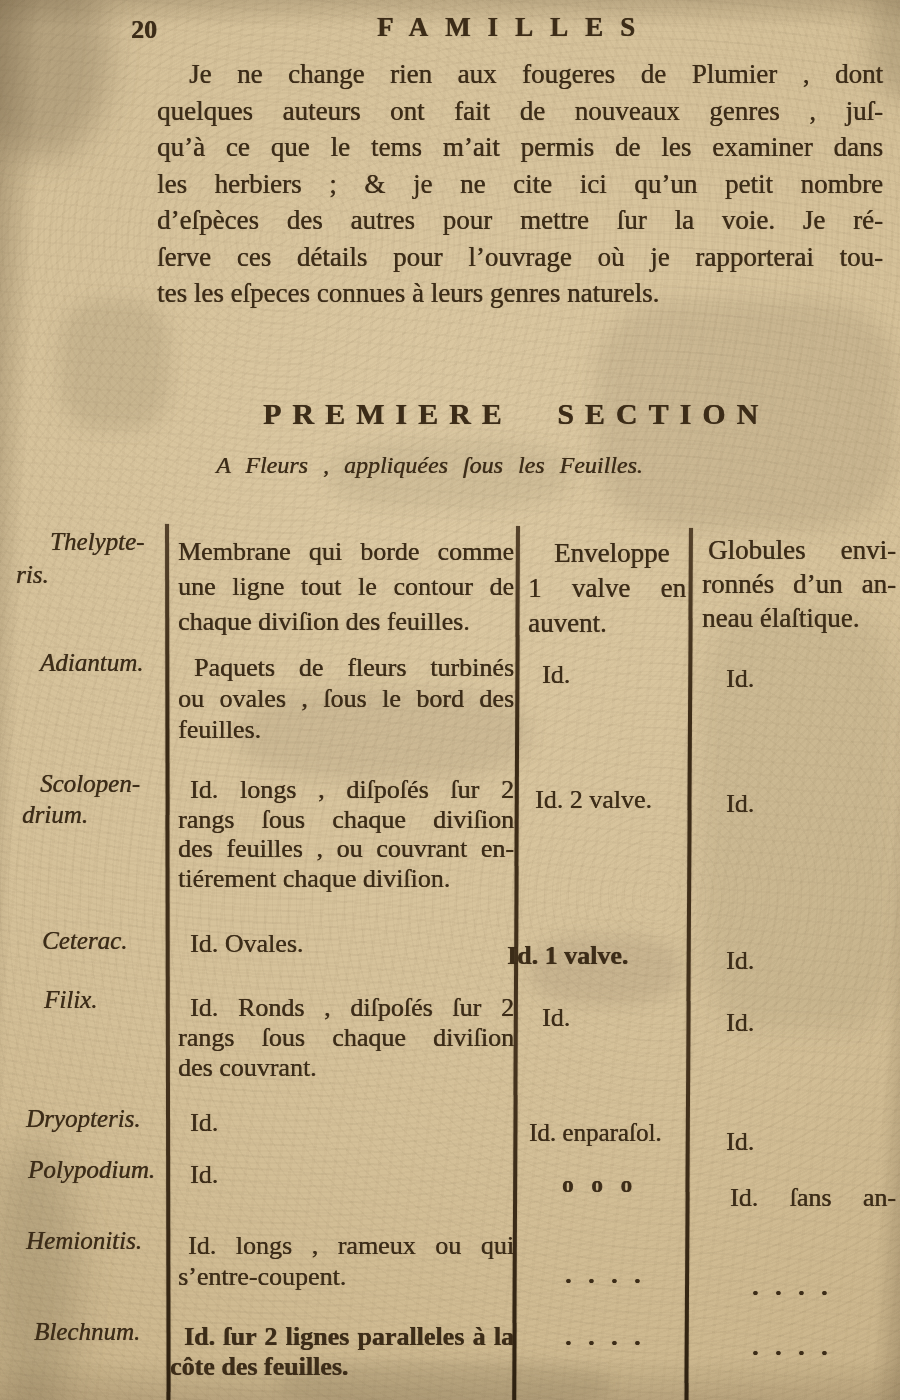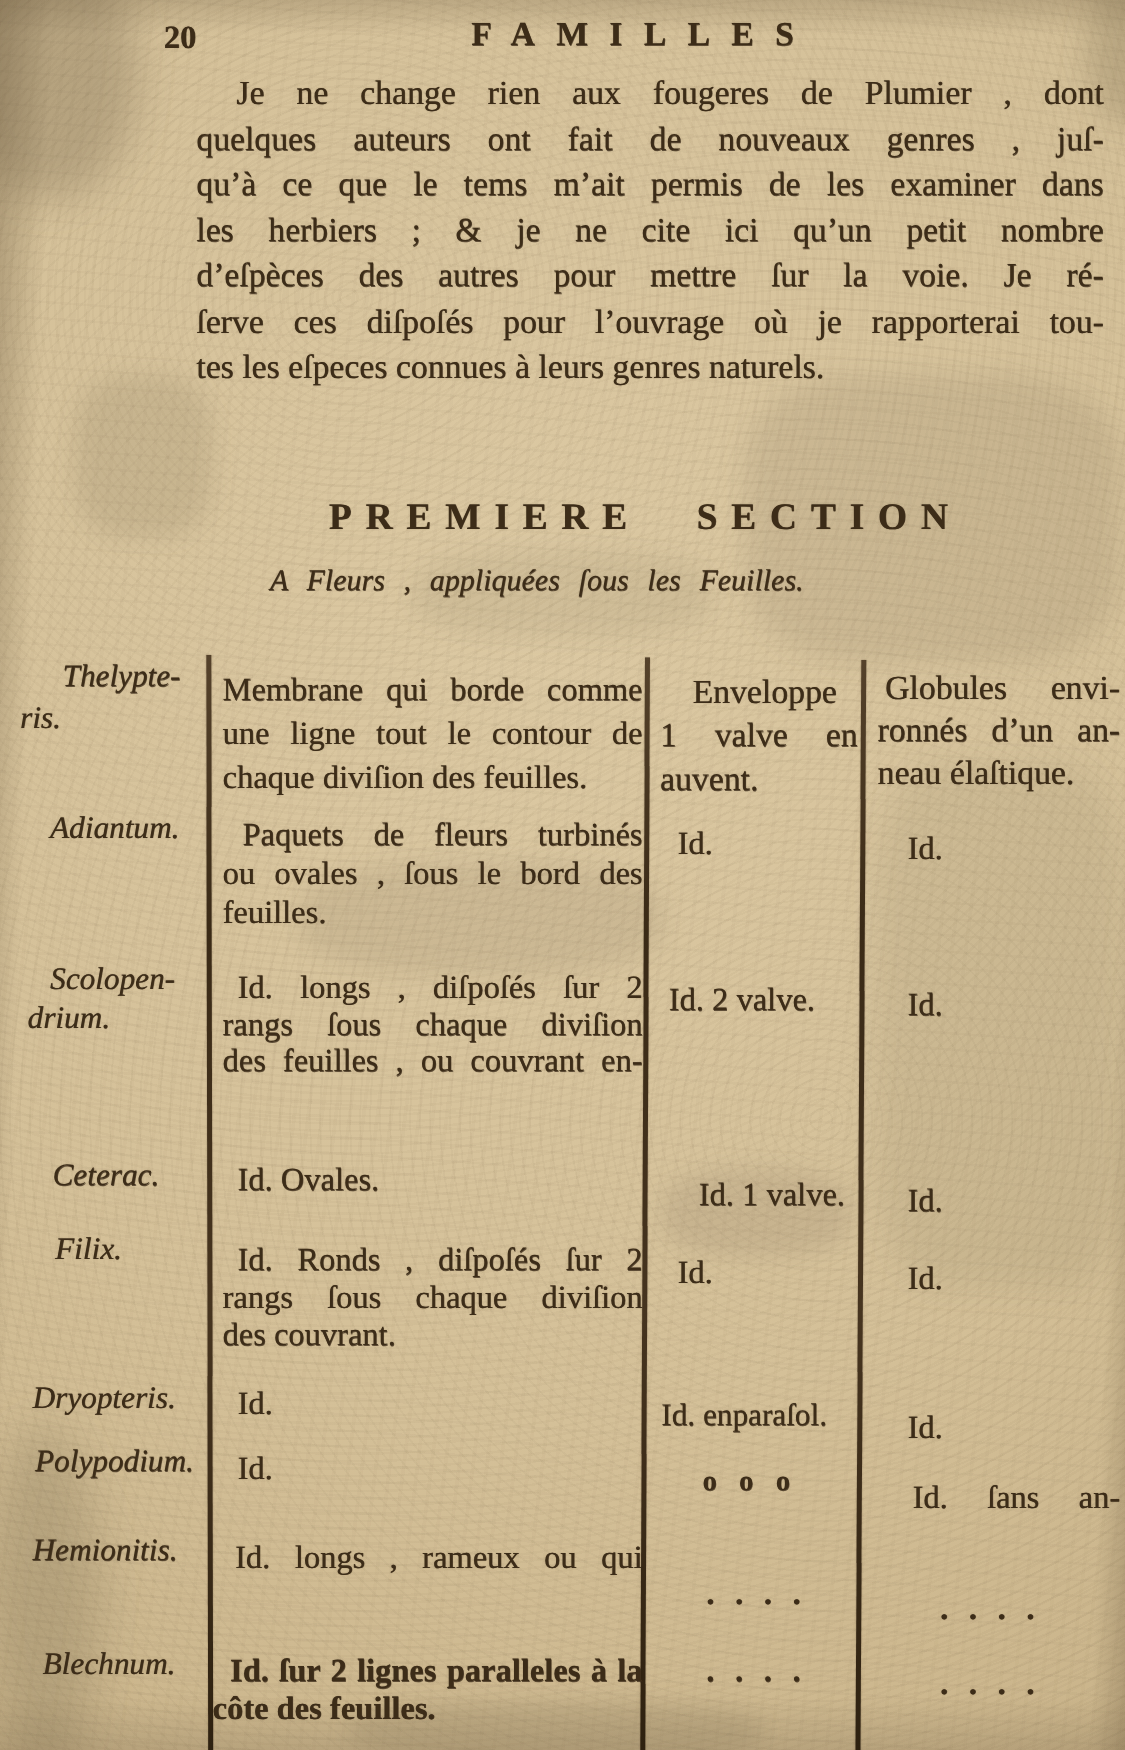--- a/index.html
+++ b/index.html
@@ -57,21 +57,21 @@
 
   <div class="txt" style="left:131px;top:15px;font-size:26px;font-weight:bold;">20</div>
   <div class="txt" style="left:377px;top:12px;font-size:27px;font-weight:bold;letter-spacing:17px;">FAMILLES</div>
 
   <div class="blk body26" style="left:157px;top:56px;width:726px;font-size:27px;line-height:36.5px;">
     <div class="line j" style="text-indent:32px;">Je ne change rien aux fougeres de Plumier , dont</div>
     <div class="line j">quelques auteurs ont fait de nouveaux genres , juſ-</div>
     <div class="line j">qu’à ce que le tems m’ait permis de les examiner dans</div>
     <div class="line j">les herbiers ; &amp; je ne cite ici qu’un petit nombre</div>
     <div class="line j">d’eſpèces des autres pour mettre ſur la voie. Je ré-</div>
-    <div class="line j">ſerve ces diſpoſés pour l’ouvrage où je rapporterai tou-</div>
+    <div class="line j">ſerve ces détails pour l’ouvrage où je rapporterai tou-</div>
     <div class="line">tes les eſpeces connues à leurs genres naturels.</div>
   </div>
 
   <div style="position:absolute;left:156px;top:339px;width:728px;transform:rotate(1.25deg);transform-origin:left top;">
     <div style="height:8px;background:linear-gradient(90deg,#38281५ 0%,#3a2a16 0%,#4b3922 55%,#35260f 100%);border-radius:2px;"></div>
     <div style="height:3px;margin-top:6px;background:linear-gradient(90deg,#4a3823,#3727136 60%,#3a2a16);"></div>
   </div>
 
   <div class="txt" style="left:263px;top:397px;font-size:30px;font-weight:bold;letter-spacing:11px;word-spacing:26px;">PREMIERE SECTION</div>
   <div class="txt it" style="left:216px;top:452px;font-size:24px;word-spacing:9px;">A Fleurs , appliquées ſous les Feuilles.</div>
@@ -108,27 +108,28 @@
     </div>
     <div class="txt body26" style="left:542px;top:660px;">Id.</div>
     <div class="txt body26" style="left:726px;top:664px;">Id.</div>
 
     <div class="txt genus" style="left:40px;top:770px;">Scolopen-</div>
     <div class="txt genus" style="left:22px;top:801px;">drium.</div>
     <div class="blk body26" style="left:178px;top:775px;width:336px;line-height:29.5px;">
       <div class="line j" style="text-indent:12px;">Id. longs , diſpoſés ſur 2</div>
       <div class="line j">rangs ſous chaque diviſion</div>
       <div class="line j">des feuilles , ou couvrant en-</div>
+      <div class="line">tiérement chaque diviſion.</div>
     </div>
     <div class="txt body26" style="left:535px;top:785px;">Id. 2 valve.</div>
     <div class="txt body26" style="left:726px;top:789px;">Id.</div>
 
     <div class="txt genus" style="left:42px;top:927px;">Ceterac.</div>
     <div class="txt body26" style="left:190px;top:929px;">Id. Ovales.</div>
-    <div class="txt body26" style="left:559px;top:941px;">Id. 1 valve.</div>
+    <div class="txt body26" style="left:507px;top:941px;font-weight:bold;">Id. 1 valve.</div>
     <div class="txt body26" style="left:726px;top:946px;">Id.</div>
 
     <div class="txt genus" style="left:44px;top:986px;">Filix.</div>
     <div class="blk body26" style="left:178px;top:993px;width:336px;line-height:30px;">
       <div class="line j" style="text-indent:12px;">Id. Ronds , diſpoſés ſur 2</div>
       <div class="line j">rangs ſous chaque diviſion</div>
       <div class="line">des couvrant.</div>
     </div>
     <div class="txt body26" style="left:542px;top:1003px;">Id.</div>
     <div class="txt body26" style="left:726px;top:1008px;">Id.</div>
@@ -141,20 +142,21 @@
     <div class="txt genus" style="left:28px;top:1156px;">Polypodium.</div>
     <div class="txt body26" style="left:190px;top:1160px;">Id.</div>
     <div class="txt circles" style="left:562px;top:1172px;">o o o</div>
     <div class="blk" style="left:702px;top:1181px;width:194px;font-size:26px;line-height:33px;">
       <div class="line j" style="text-indent:28px;">Id. ſans an-</div>
     </div>
 
     <div class="txt genus" style="left:26px;top:1227px;">Hemionitis.</div>
     <div class="blk body26" style="left:178px;top:1230px;width:336px;line-height:31px;">
       <div class="line j" style="text-indent:10px;">Id. longs , rameux ou qui</div>
+      <div class="line">s’entre-coupent.</div>
     </div>
     <div class="txt dots" style="left:565px;top:1260px;">. . . .</div>
     <div class="txt dots" style="left:752px;top:1272px;">. . . .</div>
 
     <div class="txt genus" style="left:34px;top:1318px;">Blechnum.</div>
     <div class="blk body26" style="left:170px;top:1322px;width:344px;line-height:30px;font-weight:bold;">
       <div class="line j" style="text-indent:14px;">Id. ſur 2 lignes paralleles à la</div>
       <div class="line">côte des feuilles.</div>
     </div>
     <div class="txt dots" style="left:565px;top:1322px;">. . . .</div>

